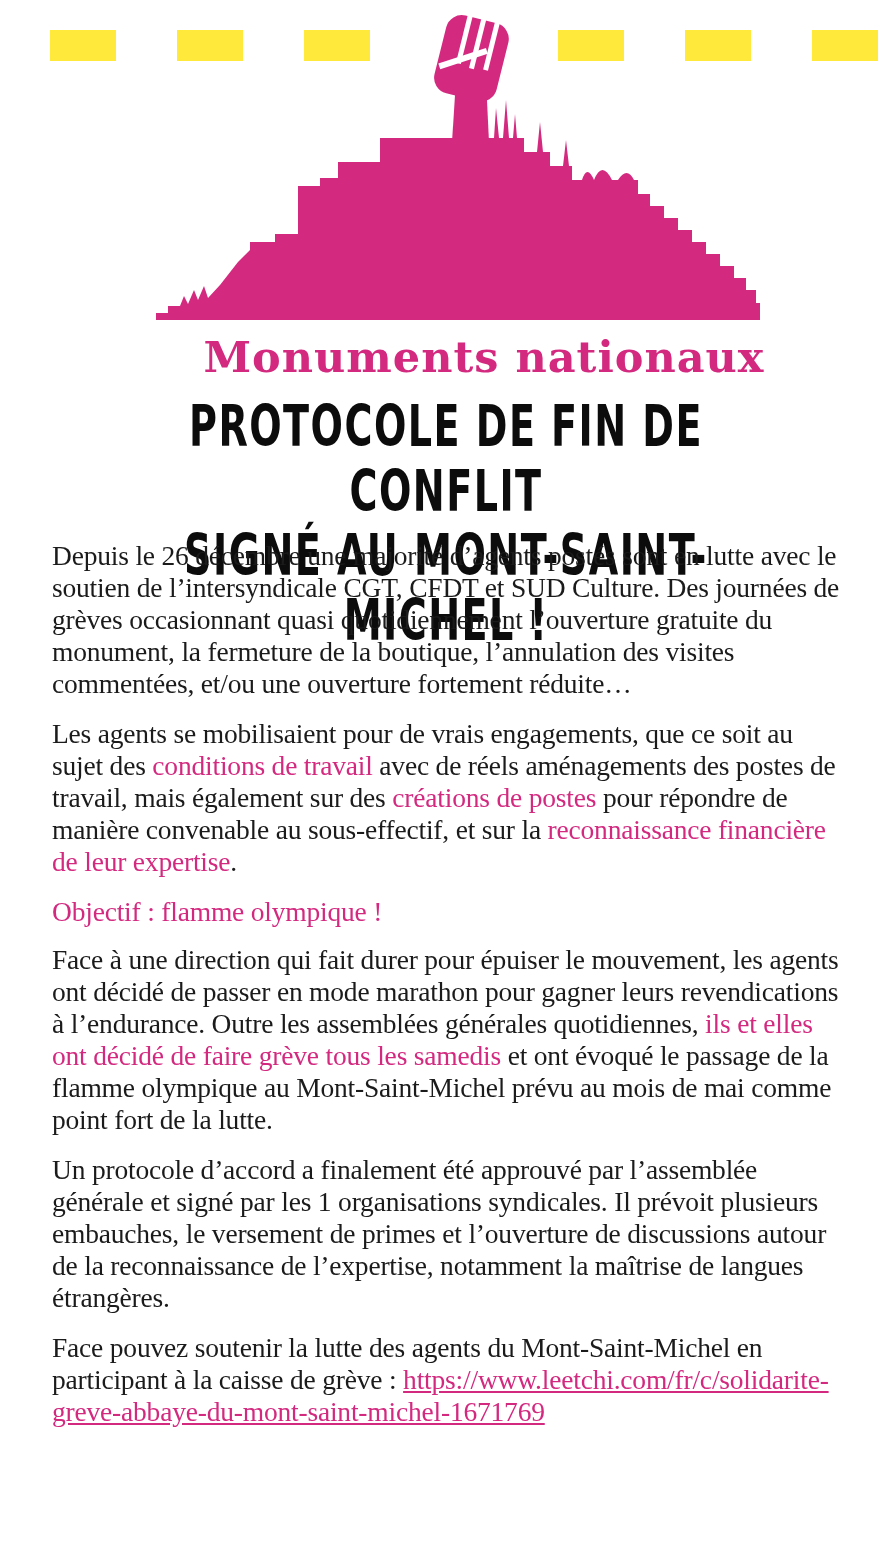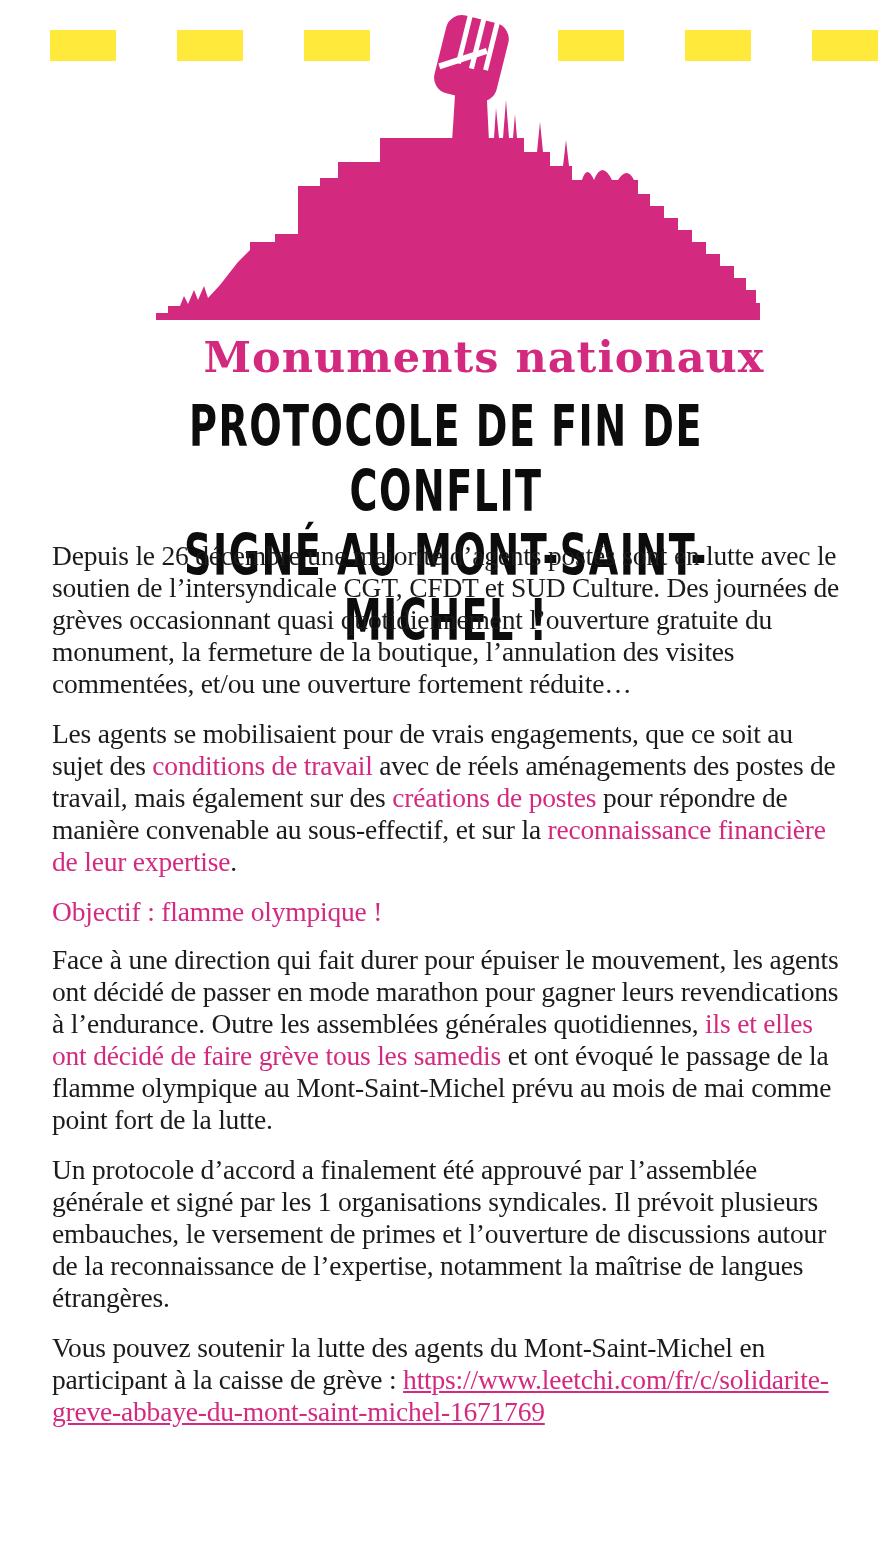--- a/index.html
+++ b/index.html
@@ -108,16 +108,16 @@
     <span>PROTOCOLE DE FIN DE CONFLIT</span><br>
     <span>SIGNÉ AU MONT-SAINT-MICHEL !</span>
   </h1>
 
   <div class="article" id="article">
       <p class="para"><span class="plain">Depuis le 26 décembre une majorité d’agents postés sont en lutte avec le soutien de l’intersyndicale CGT, CFDT et SUD Culture. Des journées de grèves occasionnant quasi quotidiennement l’ouverture gratuite du monument, la fermeture de la boutique, l’annulation des visites commentées, et/ou une ouverture fortement réduite…</span></p>
       <p class="para"><span class="plain">Les agents se mobilisaient pour de vrais engagements, que ce soit au sujet des </span><span class="accent">conditions de travail</span><span class="plain"> avec de réels aménagements des postes de travail, mais également sur des </span><span class="accent">créations de postes</span><span class="plain"> pour répondre de manière convenable au sous-effectif, et sur la </span><span class="accent">reconnaissance financière de leur expertise</span><span class="plain">.</span></p>
       <p class="para heading accent">Objectif : flamme olympique !</p>
       <p class="para tight"><span class="plain">Face à une direction qui fait durer pour épuiser le mouvement, les agents ont décidé de passer en mode marathon pour gagner leurs revendications à l’endurance. Outre les assemblées générales quotidiennes, </span><span class="accent">ils et elles ont décidé de faire grève tous les samedis</span><span class="plain"> et ont évoqué le passage de la flamme olympique au Mont-Saint-Michel prévu au mois de mai comme point fort de la lutte.</span></p>
       <p class="para"><span class="plain">Un protocole d’accord a finalement été approuvé par l’assemblée générale et signé par les 1 organisations syndicales. Il prévoit plusieurs embauches, le versement de primes et l’ouverture de discussions autour de la reconnaissance de l’expertise, notamment la maîtrise de langues étrangères.</span></p>
-      <p class="para"><span class="plain">Vous pouvez soutenir la lutte des agents du Mont-Saint-Michel en participant à la caisse de grève : </span><a class="link">https://www.leetchi.com/fr/c/solidarite-greve-abbaye-du-mont-saint-michel-1671769</a></p>
+      <p class="para"><span class="plain">Face pouvez soutenir la lutte des agents du Mont-Saint-Michel en participant à la caisse de grève : </span><a class="link">https://www.leetchi.com/fr/c/solidarite-greve-abbaye-du-mont-saint-michel-1671769</a></p>
     </div>
 
 </div>
 
 </body></html>

